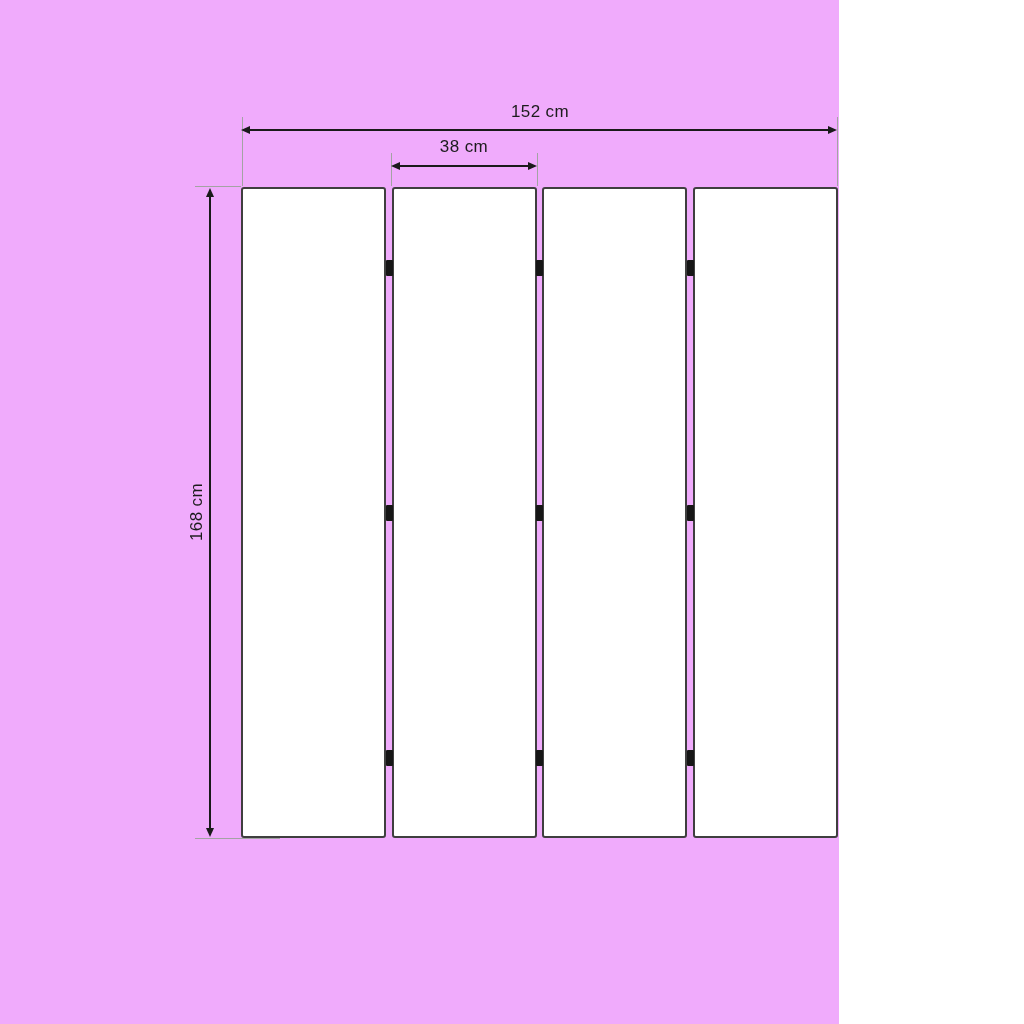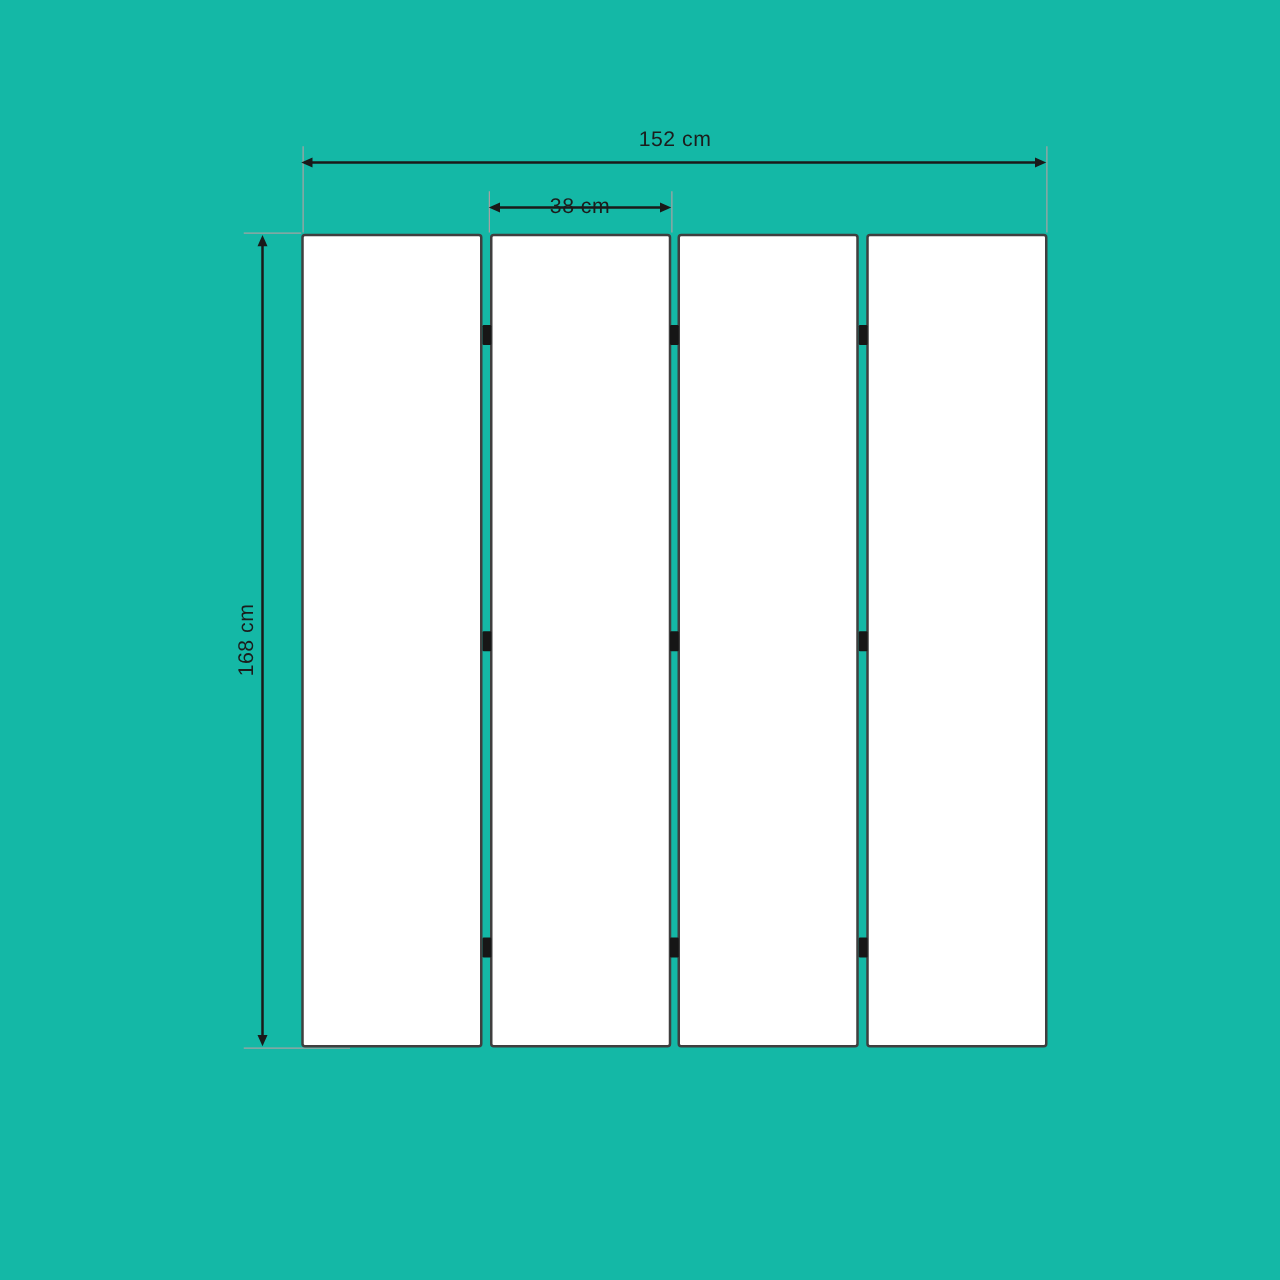--- a/index.html
+++ b/index.html
@@ -3,23 +3,23 @@
 <meta charset="utf-8">
 <style>
   html, body {
     margin: 0;
     padding: 0;
     background: #ffffff;
     font-family: "Liberation Sans", "DejaVu Sans", sans-serif;
   }
   #canvas {
     position: relative;
-    width: 1024px;
+    width: 839px;
     height: 1024px;
-    background: #14b8a6;
+    background: #f0abfc;
     overflow: hidden;
   }
   
   .panel {
     position: absolute;
     top: 187px;
     height: 651px;
     width: 145px;
     border: 2px solid #3f3f3f;
     border-radius: 3px;
@@ -100,21 +100,21 @@
     <div class="arrow arrow-right" style="left:828px; top:126px;"></div>
     <div class="dim-label" style="left:540px; top:112px;">152 cm</div>
   </div>
 
   <div>
     <div class="ext-line-v" style="left:391px;   top:153px; height:33px;"></div>
     <div class="ext-line-v" style="left:536.5px; top:153px; height:33px;"></div>
     <div class="dim-line-h" style="left:394px; top:164.5px; width:140px;"></div>
     <div class="arrow arrow-left" style="left:391px; top:161.5px;"></div>
     <div class="arrow arrow-right" style="left:528px; top:161.5px;"></div>
-    <div class="dim-label" style="left:464px; top:165px;">38 cm</div>
+    <div class="dim-label" style="left:464px; top:147px;">38 cm</div>
   </div>
 
   <div>
     <div class="ext-line-h" style="left:195px; top:186px; width:46px;"></div>
     <div class="ext-line-h" style="left:195px; top:838px; width:85px;"></div>
     <div class="dim-line-v" style="left:209px; top:192px; height:640px;"></div>
     <div class="arrow arrow-up" style="left:206px; top:188px;"></div>
     <div class="arrow arrow-down" style="left:206px; top:828px;"></div>
     <div class="dim-label rotated" style="left:197px; top:512px;">168 cm</div>
   </div>

